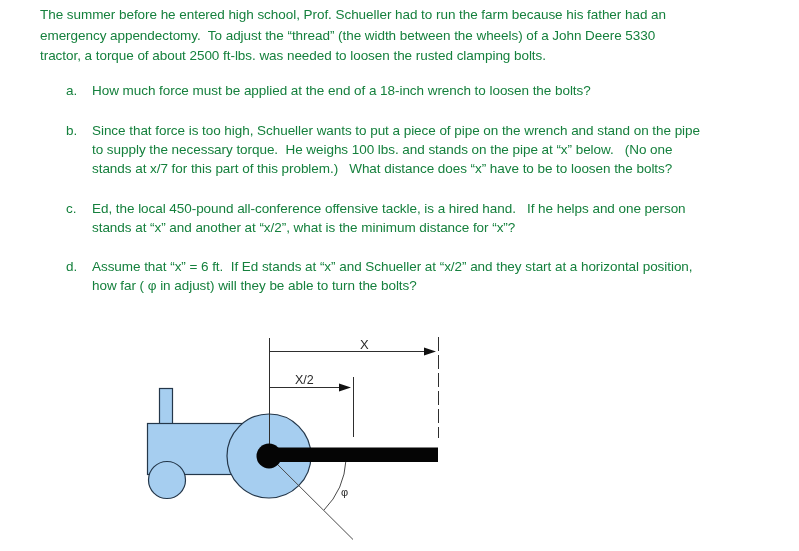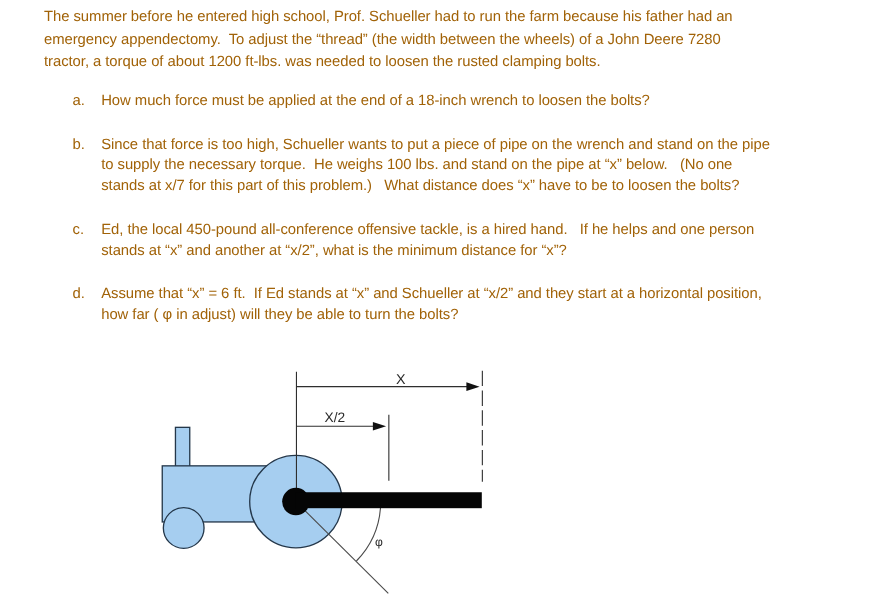--- a/index.html
+++ b/index.html
@@ -17,21 +17,21 @@
   .page {
     position: absolute;
     inset: 0;
     background: #ffffff;
   }
   .tline {
     position: absolute;
     white-space: pre;
     font-size: 13.5px;
     line-height: 19px;
-    color: #a16207;
+    color: #15803d;
     letter-spacing: -0.05px;
   }
   .intro-line { left: 40px; }
   .q-marker  { left: 66px; }
   .q-line    { left: 92px; text-align: center; }
 
   svg.diagram {
     position: absolute;
     left: 0;
     top: 0;
@@ -64,33 +64,33 @@
     fill: #2b2b2b;
   }
 </style>
 </head>
 <body>
 
 <div class="page">
 
   <div>
     <div class="tline intro-line" style="top:5px">The summer before he entered high school, Prof. Schueller had to run the farm because his father had an</div>
-    <div class="tline intro-line" style="top:25.5px">emergency appendectomy.  To adjust the “thread” (the width between the wheels) of a John Deere 7280</div>
-    <div class="tline intro-line" style="top:46px">tractor, a torque of about 1200 ft-lbs. was needed to loosen the rusted clamping bolts.</div>
+    <div class="tline intro-line" style="top:25.5px">emergency appendectomy.  To adjust the “thread” (the width between the wheels) of a John Deere 5330</div>
+    <div class="tline intro-line" style="top:46px">tractor, a torque of about 2500 ft-lbs. was needed to loosen the rusted clamping bolts.</div>
   </div>
 
   <div>
     <div class="tline q-marker" style="top:81px">a.</div>
     <div class="tline q-line" style="top:81px">How much force must be applied at the end of a 18-inch wrench to loosen the bolts?</div>
   </div>
 
   <div>
     <div class="tline q-marker" style="top:121px">b.</div>
     <div class="tline q-line" style="top:121px">Since that force is too high, Schueller wants to put a piece of pipe on the wrench and stand on the pipe</div>
-    <div class="tline q-line" style="top:140px">to supply the necessary torque.  He weighs 100 lbs. and stand on the pipe at “x” below.   (No one</div>
+    <div class="tline q-line" style="top:140px">to supply the necessary torque.  He weighs 100 lbs. and stands on the pipe at “x” below.   (No one</div>
     <div class="tline q-line" style="top:159px">stands at x/7 for this part of this problem.)   What distance does “x” have to be to loosen the bolts?</div>
   </div>
 
   <div>
     <div class="tline q-marker" style="top:198.5px">c.</div>
     <div class="tline q-line" style="top:198.5px">Ed, the local 450-pound all-conference offensive tackle, is a hired hand.   If he helps and one person</div>
     <div class="tline q-line" style="top:217.5px">stands at “x” and another at “x/2”, what is the minimum distance for “x”?</div>
   </div>
 
   <div>

